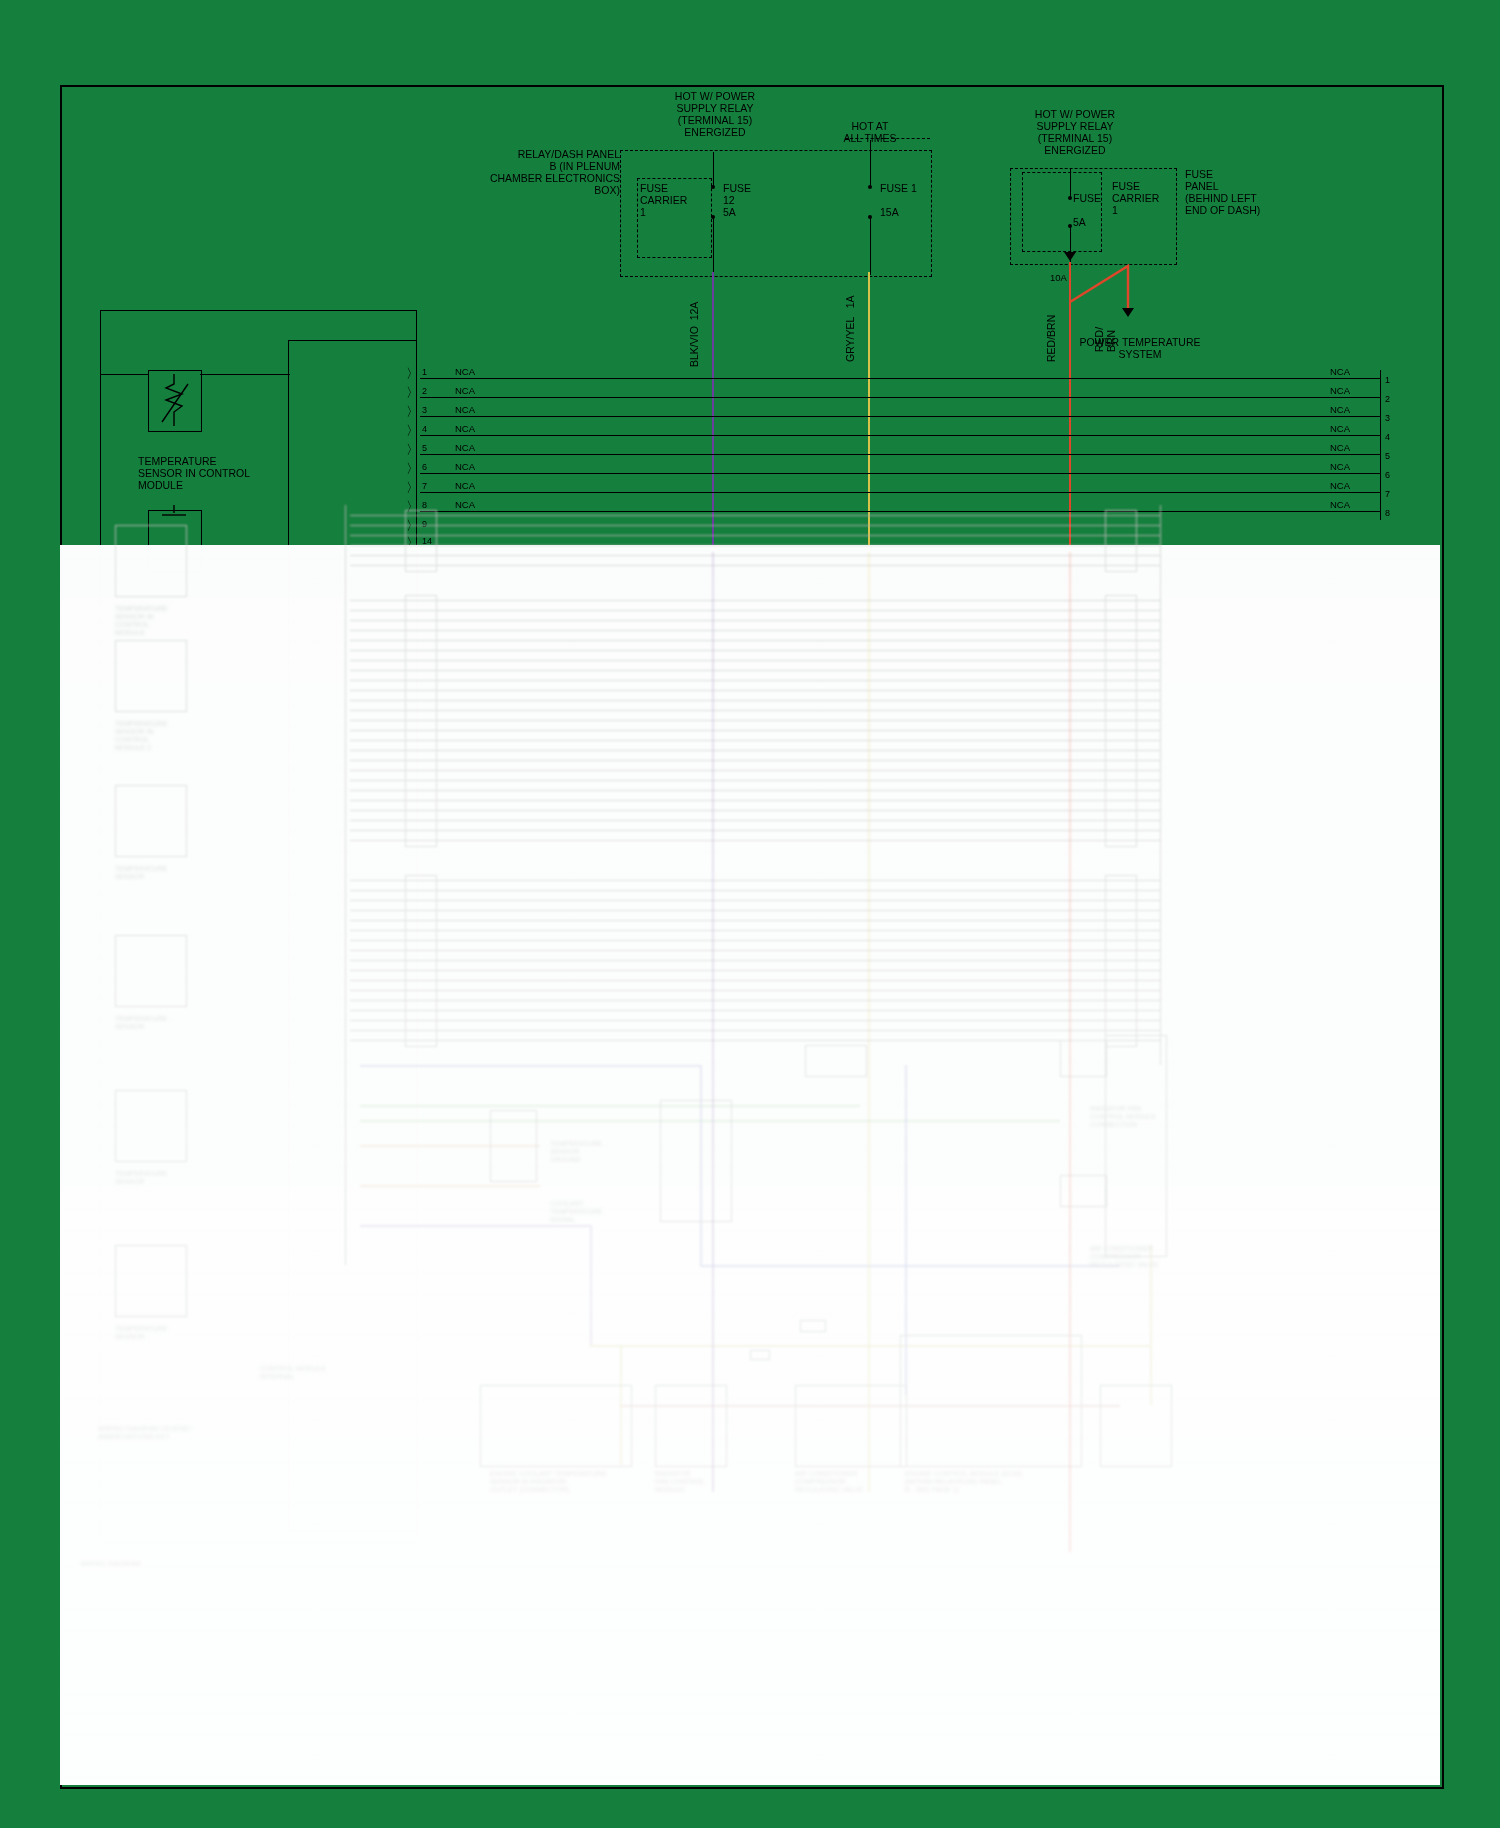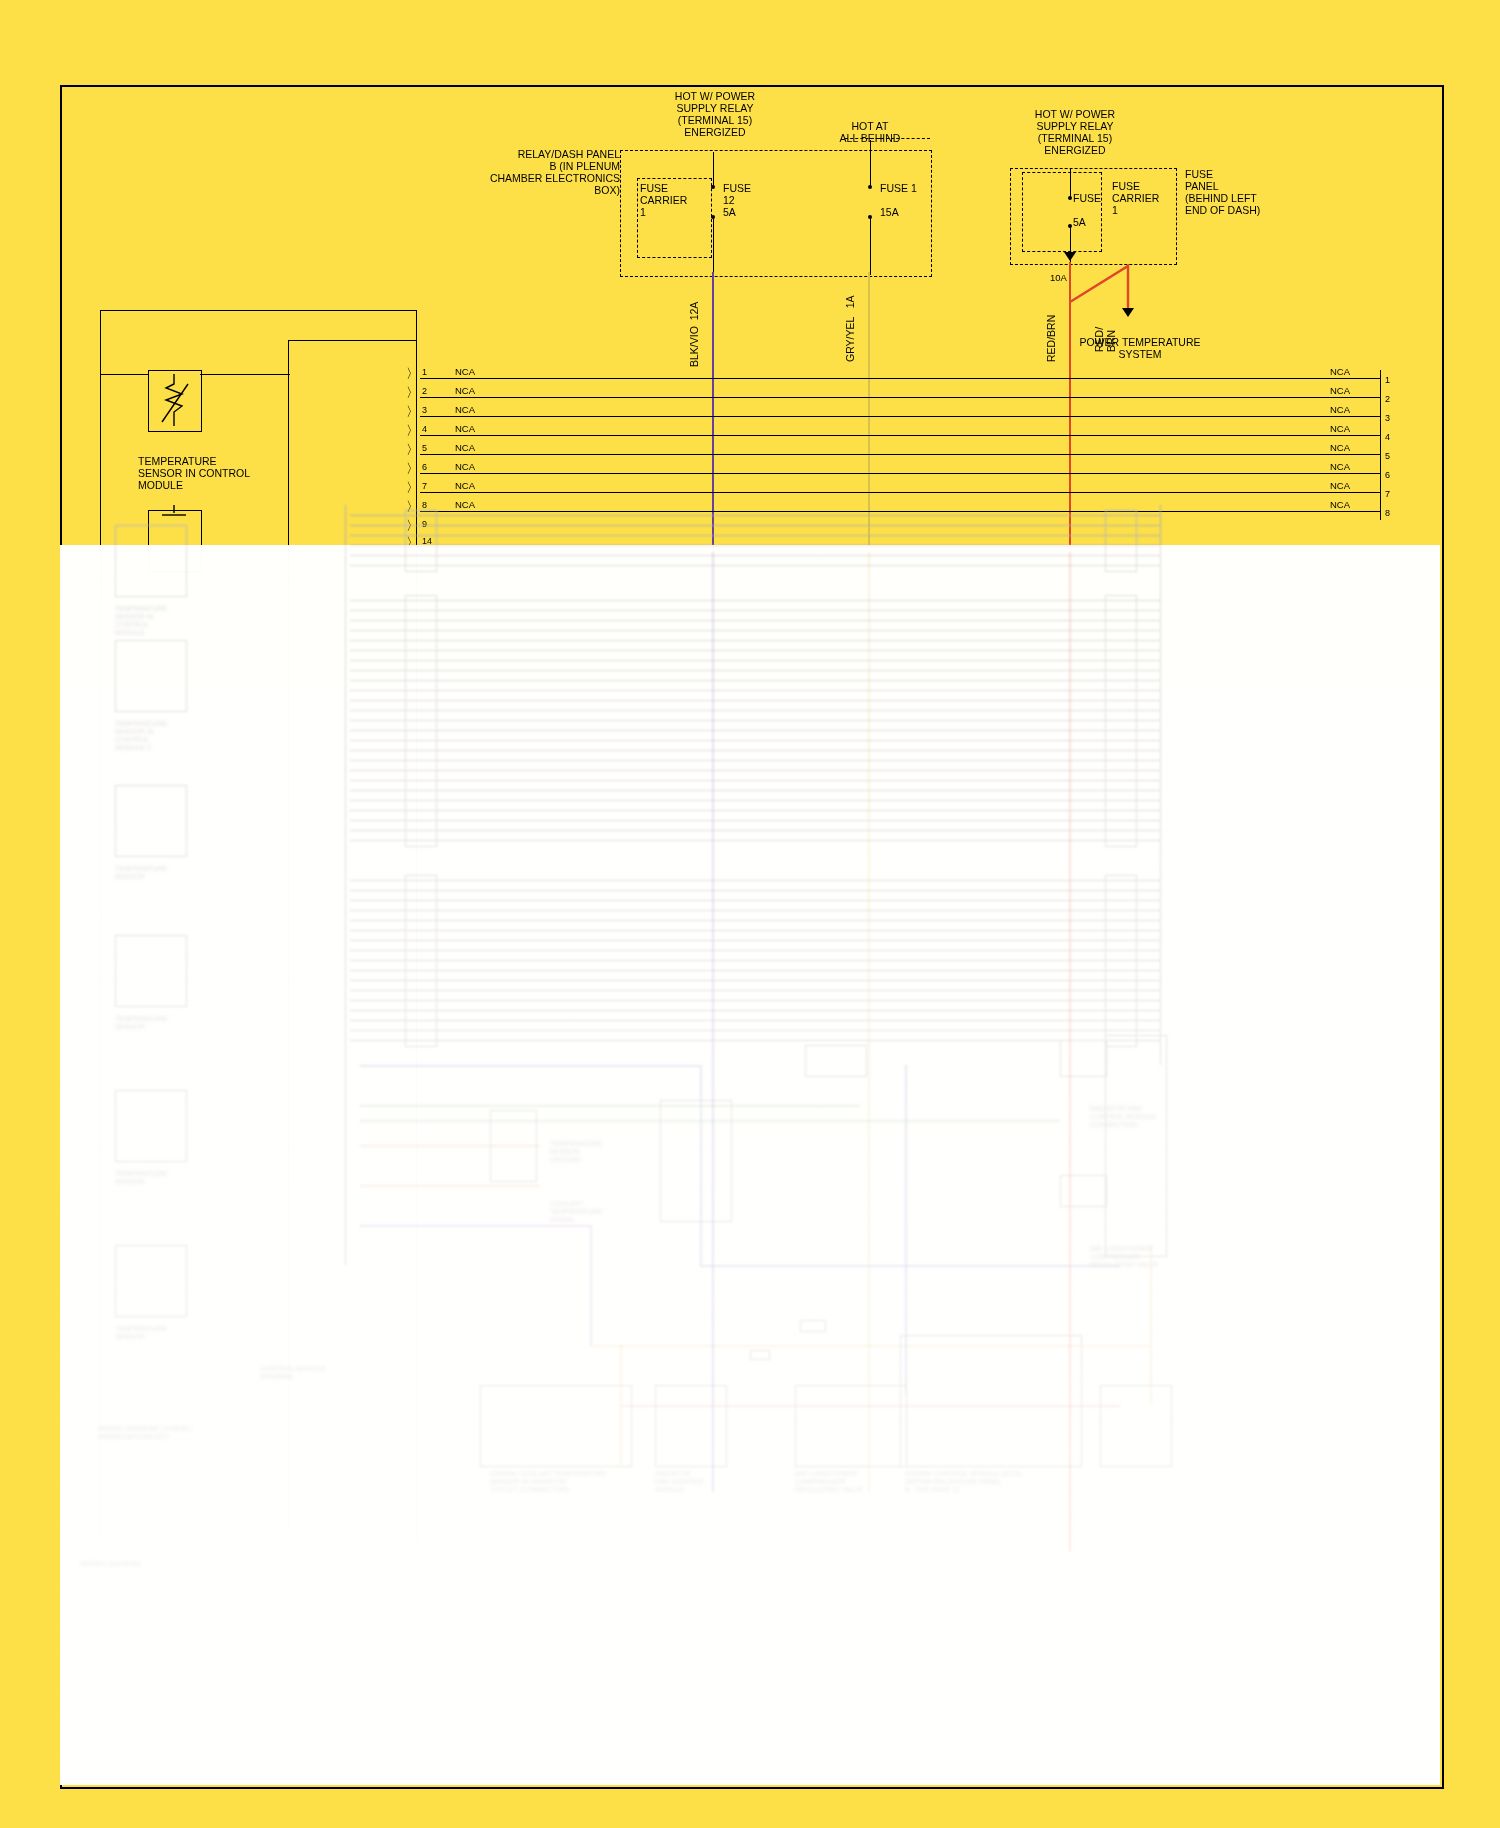--- a/index.html
+++ b/index.html
@@ -1,17 +1,17 @@
 <!DOCTYPE html>
 <html><head>
 <meta charset="utf-8">
 <style>
   html,body{margin:0;padding:0;background:#ffffff;}
   body{font-family:"Liberation Sans",sans-serif;}
-  #page{position:relative;width:1500px;height:1828px;background:#fde047;overflow:hidden;}
+  #page{position:relative;width:1500px;height:1828px;background:#15803d;overflow:hidden;}
 
   
   .frame{position:absolute;border:2px solid #000;}
 
   .txt{position:absolute;font-size:10.5px;line-height:12px;color:#000;white-space:pre;}
   .txt.c{text-align:center;}
   .txt.r{text-align:right;}
   .txt.small{font-size:9.5px;line-height:11px;}
 
   .vert{position:absolute;font-size:10.5px;line-height:12px;color:#000;white-space:pre;
@@ -57,21 +57,21 @@
 <div id="page">
 
   <div class="frame" style="left:60px;top:85px;width:1380px;height:1700px;"></div>
 
   <div class="txt c" style="left:640px;top:90px;width:150px;">HOT W/ POWER
 SUPPLY RELAY
 (TERMINAL 15)
 ENERGIZED</div>
 
   <div class="txt c" style="left:805px;top:120px;width:130px;">HOT AT
-ALL BEHIND</div>
+ALL TIMES</div>
 
   <div class="txt c" style="left:1000px;top:108px;width:150px;">HOT W/ POWER
 SUPPLY RELAY
 (TERMINAL 15)
 ENERGIZED</div>
 
   <div class="txt r" style="left:440px;top:148px;width:180px;">RELAY/DASH PANEL
 B (IN PLENUM
 CHAMBER ELECTRONICS
 BOX)</div>

